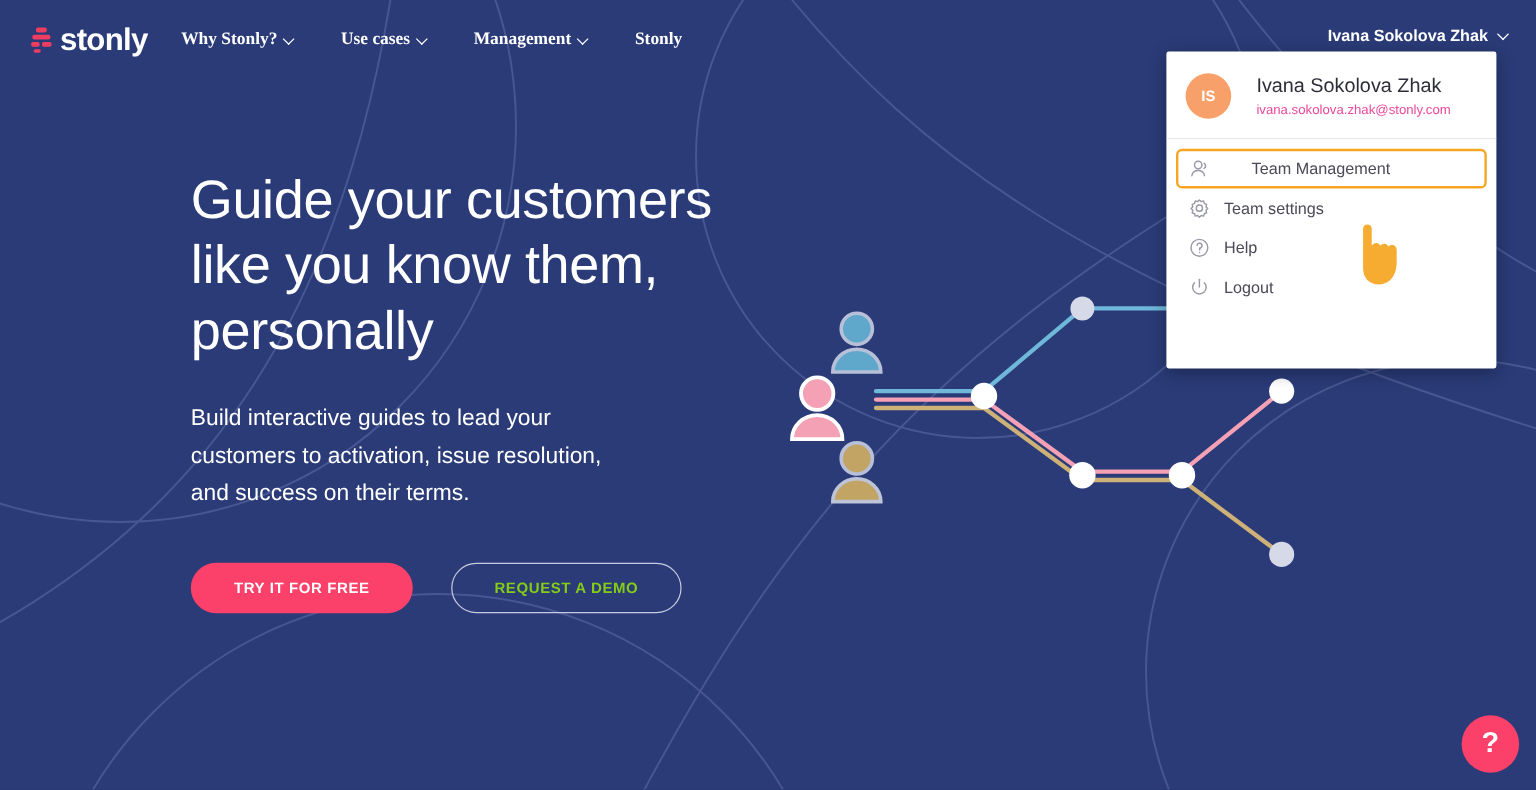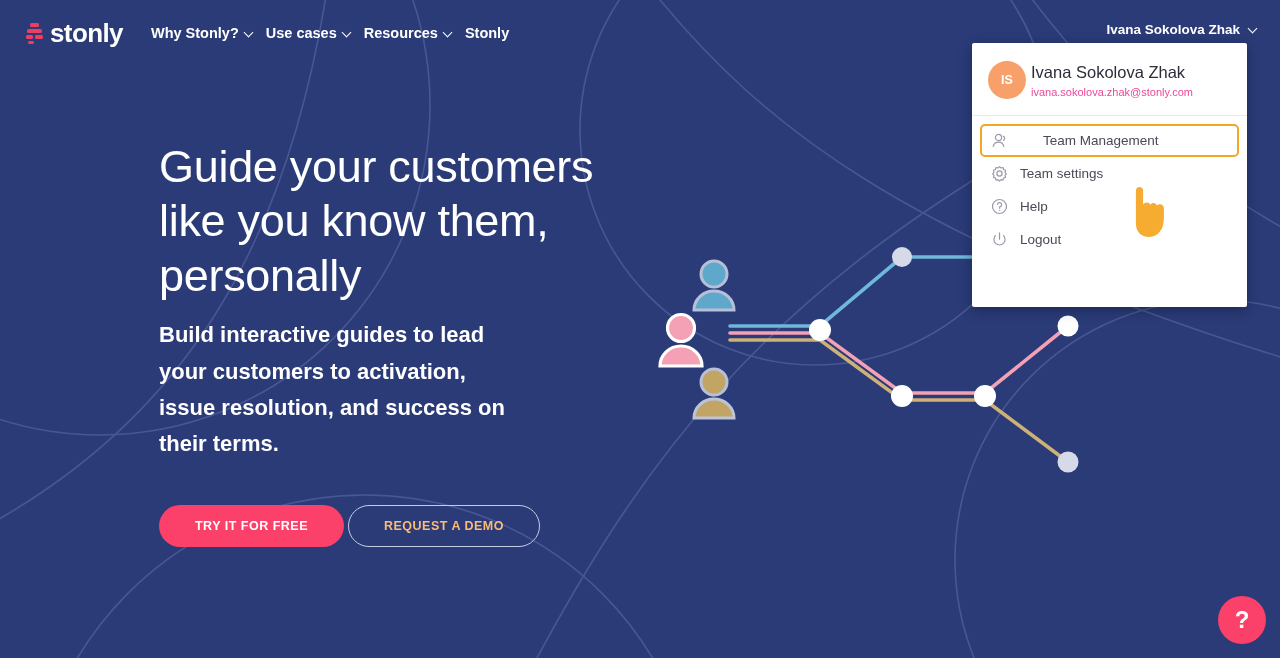--- a/index.html
+++ b/index.html
@@ -23,21 +23,21 @@
   #logo { display:flex; align-items:center; gap:7px; margin-left:26px; }
   .logo-mark { width:17px; height:22px; position:relative; }
   .logo-mark i { position:absolute; left:0; display:block; background:#ef3d62; border-radius:1.5px; }
   .logo-mark i:nth-child(1){ top:1px;  left:4px;  width:9px;  height:4px; }
   .logo-mark i:nth-child(2){ top:7px;  left:1px;  width:15px; height:4px; }
   .logo-mark i:nth-child(3){ top:13px; left:0px;  width:7px;  height:4px; }
   .logo-mark i:nth-child(4){ top:13px; left:9px;  width:8px;  height:4px; }
   .logo-mark i:nth-child(5){ top:19px; left:2px;  width:6px;  height:3px; }
   .logo-text { color:#fff; font-size:26px; font-weight:700; letter-spacing:-0.6px; }
 
-  #main-nav { display:flex; align-items:center; gap:12px; margin-left:28px; }
+  #main-nav { display:flex; align-items:center; gap:38px; margin-left:28px;font-family:Liberation Serif, serif; }
   .nav-item {
     display:flex; align-items:center; gap:6px;
     color:#fff; font-size:14.5px; font-weight:700; cursor:pointer; white-space:nowrap;
   }
   .chev { display:inline-block; width:9px; height:9px; position:relative; }
   .chev::before {
     content:""; position:absolute; left:0; top:0;
     width:6px; height:6px; border-right:1.8px solid #fff; border-bottom:1.8px solid #fff;
     transform:rotate(45deg);
   }
@@ -48,43 +48,43 @@
     color:#fff; font-size:13.5px; font-weight:700; cursor:pointer; white-space:nowrap;
   }
 
   
   #hero { position:absolute; left:159px; top:140px; width:470px; z-index:10; }
   #hero-title {
     color:#ffffff; font-size:45px; line-height:1.21; font-weight:400; letter-spacing:-0.3px;
     white-space:pre-line;
   }
   #hero-sub {
-    margin-top:14px; color:#ffffff; font-size:22px; line-height:1.65; font-weight:700;
+    margin-top:30px; color:#ffffff; font-size:19px; line-height:1.65; font-weight:400;
     white-space:pre-line; width:365px;
   }
-  #hero-ctas { margin-top:42px; display:flex; gap:4px; align-items:center; }
+  #hero-ctas { margin-top:42px; display:flex; gap:32px; align-items:center; }
   .btn {
     height:42px; border-radius:21px; display:flex; align-items:center; justify-content:center;
     font-size:12.5px; font-weight:700; letter-spacing:0.5px; cursor:pointer; white-space:nowrap;
   }
   #btn-try { width:185px; background:#fb4069; color:#fff; }
-  #btn-demo { width:192px; background:transparent; color:#fdba74; border:1.5px solid #c7cbe0; }
+  #btn-demo { width:192px; background:transparent; color:#84cc16; border:1.5px solid #c7cbe0; }
 
   
   #illustration { position:absolute; left:640px; top:230px; width:520px; height:290px; z-index:5; }
 
   
   #user-dropdown {
     position:absolute; left:972px; top:43px; width:275px; height:264px;
     background:#fff; border-radius:2px;
     box-shadow:0 3px 14px rgba(0,0,0,0.32);
     z-index:40; overflow:hidden;
   }
   #dropdown-profile {
-    display:flex; align-items:center; gap:5px;
+    display:flex; align-items:center; gap:21px;
     padding:18px 16px 16px 16px; border-bottom:1px solid #e8e8ee;
   }
   #avatar {
     width:38px; height:38px; border-radius:50%; background:#f8a06a;
     display:flex; align-items:center; justify-content:center;
     color:#fff; font-size:12.5px; font-weight:700; flex:none;
   }
   #profile-name { color:#2d2d3a; font-size:16.5px; line-height:1.25; font-weight:400; }
   #profile-email { color:#ec4899; font-size:11px; margin-top:3px; }
 
@@ -143,21 +143,21 @@
     <nav id="main-nav">
       <div class="nav-item">
         <span>Why Stonly?</span>
         <span class="chev"></span>
       </div>
       <div class="nav-item">
         <span>Use cases</span>
         <span class="chev"></span>
       </div>
       <div class="nav-item">
-        <span>Resources</span>
+        <span>Management</span>
         <span class="chev"></span>
       </div>
       <div class="nav-item">
         <span>Stonly</span>
       </div>
     </nav>
 
     <div id="account-btn">
       <span>Ivana Sokolova Zhak</span>
       <span class="chev"></span>

